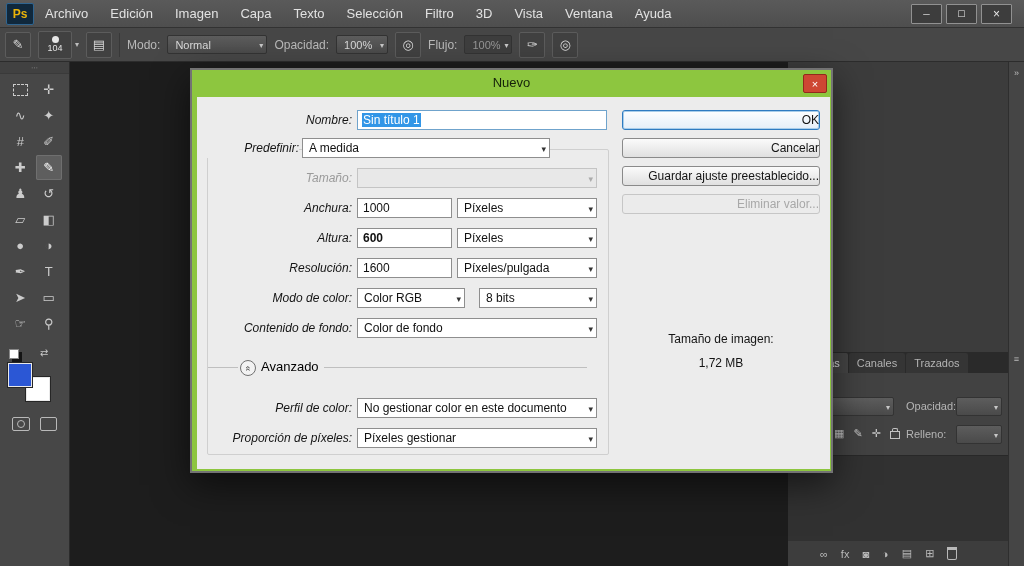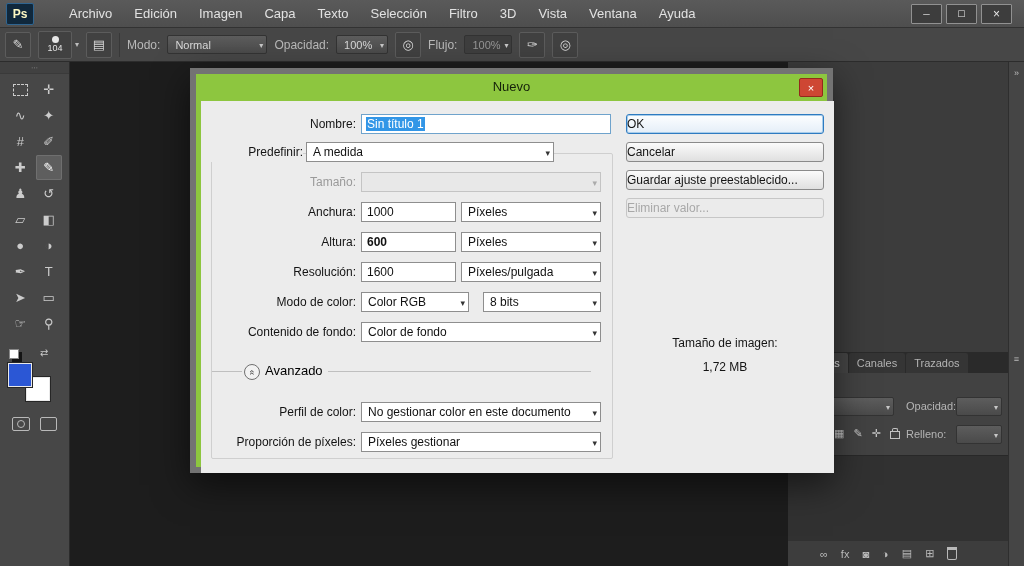--- a/index.html
+++ b/index.html
@@ -3,22 +3,22 @@
 <meta charset="utf-8">
 <style>
   html,body{margin:0;padding:0;}
   body{width:1024px;height:566px;position:relative;overflow:hidden;background:#1f1f1f;
        font-family:"Liberation Sans",sans-serif;color:#ddd;}
 
   
   .menubar{position:absolute;left:0;top:0;width:1024px;height:28px;
            background:linear-gradient(#5a5a5a,#4e4e4e);border-bottom:1px solid #323232;
            display:flex;align-items:center;padding-left:6px;box-sizing:border-box;}
-  .ps-logo{width:26px;height:20px;margin-right:24px;background:#10283c;border:1px solid #2f6591;
-           border-radius:2px;color:#fef9c3;font-size:12px;font-weight:bold;
+  .ps-logo{width:26px;height:20px;margin-right:0;background:#10283c;border:1px solid #2f6591;
+           border-radius:2px;color:#eab308;font-size:12px;font-weight:bold;
            display:flex;align-items:center;justify-content:center;flex:0 0 auto;}
   .mi{color:#e2e2e2;font-size:13px;padding:0 11px;line-height:28px;white-space:nowrap;}
   .wincontrols{position:absolute;right:12px;top:4px;display:flex;gap:4px;}
   .wc{width:29px;height:18px;background:#3d3d3d;border:1px solid #919191;color:#e8e8e8;
       font-size:9px;display:flex;align-items:center;justify-content:center;border-radius:1px;}
   .wc.close{font-size:12px;}
 
   
   .optionsbar{position:absolute;left:0;top:28px;width:1024px;height:34px;background:#474747;
               border-bottom:1px solid #2c2c2c;display:flex;align-items:center;gap:7px;
@@ -90,43 +90,43 @@
               border-radius:0 0 2px 2px;}
 
   
   .strip{position:absolute;left:1008px;top:62px;width:16px;height:504px;background:#454545;
          border-left:1px solid #2e2e2e;box-sizing:border-box;}
   .strip .s1{position:absolute;top:6px;left:0;right:0;text-align:center;color:#bdbdbd;font-size:9px;}
   .strip .s2{position:absolute;top:292px;left:0;right:0;text-align:center;color:#bdbdbd;font-size:9px;}
 
   
   .dialog{position:absolute;left:190px;top:68px;width:643px;height:405px;background:#8dc63f;
-          border:6px solid #737373;box-shadow:0 12px 34px rgba(0,0,0,.55);z-index:50;box-sizing:border-box;}
+          border:2px solid #737373;box-shadow:0 12px 34px rgba(0,0,0,.55);z-index:50;box-sizing:border-box;}
   .dlg-title{position:absolute;left:0;top:0;width:100%;height:26px;line-height:26px;text-align:center;
              color:#15220a;font-size:13px;}
   .dlg-close{position:absolute;right:4px;top:4px;width:22px;height:17px;background:#ce4733;
              border:1px solid #93291c;border-radius:2px;color:#fff;font-size:11px;
              display:flex;align-items:center;justify-content:center;}
   .dlg-body{position:absolute;left:5px;top:27px;width:633px;height:372px;background:#ececec;}
-  .fl{position:absolute;font-size:12px;color:#141414;text-align:right;height:20px;line-height:20px;white-space:nowrap;}
+  .fl{position:absolute;font-size:12px;color:#141414;text-align:right;height:20px;line-height:20px;white-space:nowrap;font-style:italic;}
   .fl.legend{background:#ececec;z-index:2;}
   .plain{position:absolute;font-size:13px;color:#000000;height:20px;line-height:20px;}
   .dd{position:absolute;background:#fff;border:1px solid #8e8e8e;height:20px;box-sizing:border-box;
       font-size:12px;color:#111;line-height:18px;padding:0 16px 0 6px;overflow:hidden;white-space:nowrap;z-index:3;}
   .dd .chev{position:absolute;right:3px;top:1px;font-size:9px;color:#333;}
   .dd.disabled{background:#e8e8e8;border-color:#c4c4c4;color:#9a9a9a;}
   .dd.disabled .chev{color:#ababab;}
   .inp{position:absolute;background:#fff;border:1px solid #8e8e8e;height:20px;box-sizing:border-box;
        font-size:12px;color:#111;padding:0 5px;font-family:"Liberation Sans",sans-serif;z-index:3;}
   .nombre{position:absolute;background:#fff;border:1px solid #6fa3cc;height:20px;box-sizing:border-box;
           font-size:12px;line-height:18px;padding:0 4px;z-index:3;}
   .nombre .sel{background:#3296e7;color:#fff;padding:0 1px;}
   .btn{position:absolute;left:425px;width:198px;height:20px;box-sizing:border-box;
        background:linear-gradient(#fbfbfb,#e0e0e0);border:1px solid #8a8a8a;border-radius:3px;
-       font-size:12px;color:#141414;text-align:left;line-height:18px;}
+       font-size:12px;color:#141414;text-align:right;line-height:18px;}
   .btn.ok{border-color:#2e7bc1;box-shadow:0 0 0 1px #a8cdea inset;background:linear-gradient(#fdfeff,#e4eef8);}
   .btn.disabled{color:#a8a8a8;background:#ebebeb;border-color:#c6c6c6;}
   .frame{position:absolute;left:10px;top:52px;width:400px;height:304px;border:1px solid #cfcfcf;border-radius:2px;}
   .adv-btn{position:absolute;left:43px;top:263px;width:14px;height:14px;border:1px solid #707070;border-radius:50%;
            background:#f2f2f2;display:flex;align-items:center;justify-content:center;z-index:3;}
   .adv-btn span{display:inline-block;transform:rotate(90deg);font-size:9px;color:#333;line-height:1;}
   .divider{position:absolute;background:#bfbfbf;height:1px;}
   .info{position:absolute;left:425px;width:198px;font-size:12px;color:#141414;text-align:center;}
 </style>
 </head>

